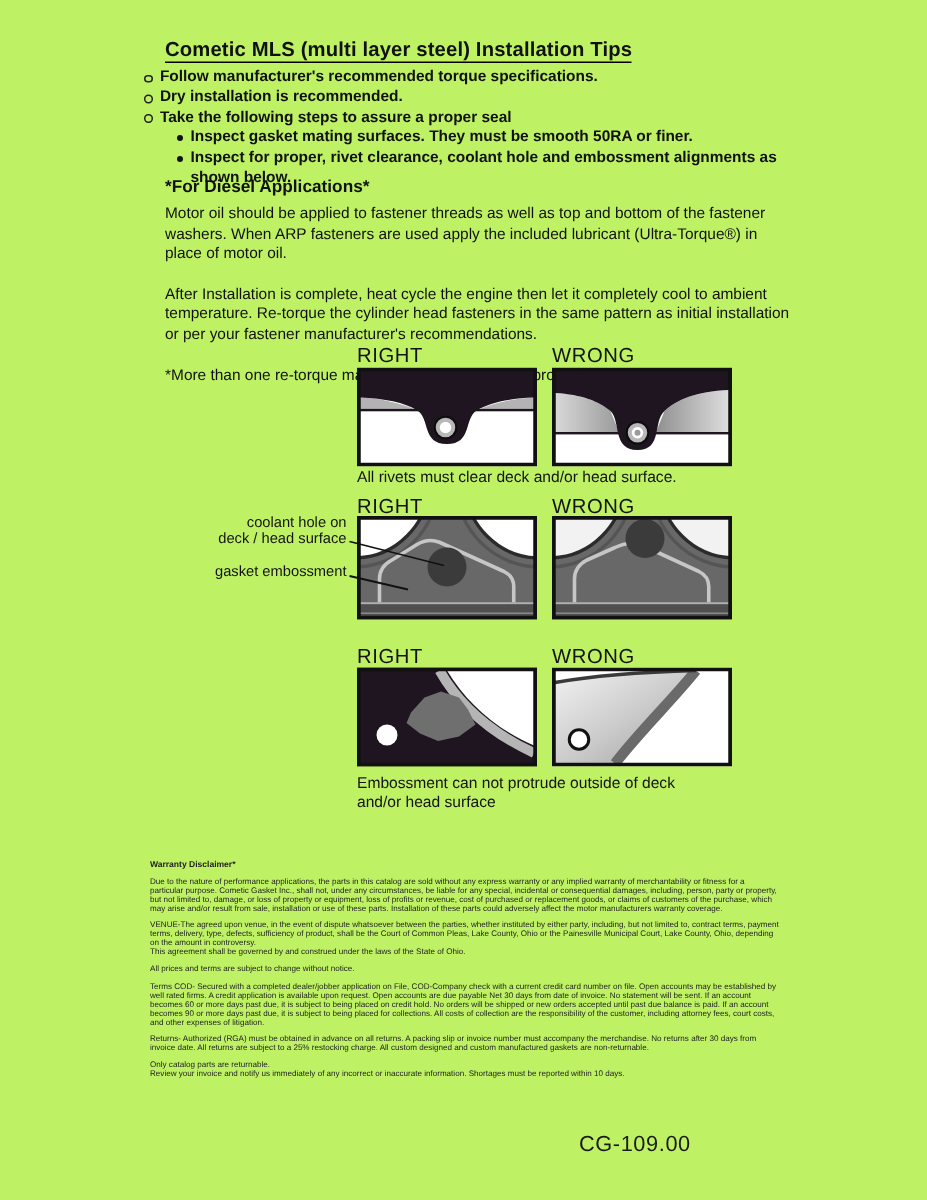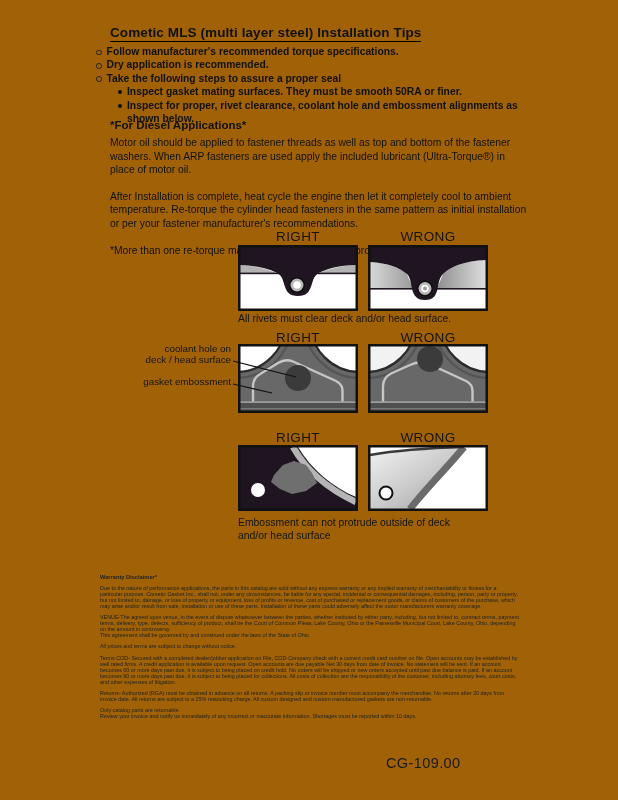--- a/index.html
+++ b/index.html
@@ -1,37 +1,37 @@
 <!DOCTYPE html>
 <html><head>
 <meta charset="utf-8">
 <style>
   html,body{margin:0;padding:0;background:#fff;}
   .page{
-    position:relative;width:618px;height:800px;background:#a16207;overflow:hidden;
+    position:relative;width:618px;height:800px;background:#bef264;overflow:hidden;
     font-family:"Liberation Sans","DejaVu Sans",sans-serif;color:#111;
   }
   
   .title{
     position:absolute;left:110px;top:25px;font-size:13.5px;font-weight:bold;
     border-bottom:1.6px solid #000;padding-bottom:1px;letter-spacing:.1px;
   }
   
   .tips{position:absolute;left:96px;top:45px;width:430px;font-size:10.3px;line-height:13.4px;font-weight:bold;}
   .tip-row{display:flex;align-items:flex-start;}
   .tip-row.sub{padding-left:22px;}
   .marker{flex:0 0 auto;margin:4.5px 5px 0 0;width:4.5px;height:4.5px;border-radius:50%;}
   .marker.open{border:1px solid #222;width:3.6px;height:3.6px;}
   .marker.filled{background:#111;margin-top:5px;width:4px;height:4px;}
   
   .diesel{position:absolute;left:110px;top:119px;width:418px;}
   .diesel-heading{font-size:11.5px;font-weight:bold;margin:0 0 5px 0;}
   .diesel p{margin:0 0 13px 0;font-size:10.3px;line-height:13.6px;}
   
-  .fig-label{position:absolute;width:120px;text-align:center;font-size:13.5px;letter-spacing:.4px;color:#141414;}
+  .fig-label{position:absolute;width:120px;font-size:13.5px;letter-spacing:.4px;color:#141414;}
   .panel{position:absolute;width:120px;}
   .panel svg{display:block;width:120px;height:auto;}
   .caption{position:absolute;font-size:10.4px;line-height:12.6px;color:#141414;}
   .pre{white-space:pre-line;}
   .side-labels{position:absolute;left:114px;top:343px;width:117px;text-align:right;font-size:9.8px;line-height:11px;color:#141414;}
   .side-labels .lbl2{margin-top:11px;}
   .leader-overlay{position:absolute;left:115px;top:330px;width:260px;height:85px;pointer-events:none;}
   
   .disclaimer{position:absolute;left:100px;top:574px;width:420px;color:#222;}
   .disclaimer h4{font-size:5.7px;margin:0 0 6px 0;}
@@ -46,21 +46,21 @@
 
   <div class="title">Cometic MLS (multi layer steel) Installation Tips</div>
 
   <div class="tips">
     <div class="tip-row">
       <span class="marker open"></span>
       <span>Follow manufacturer's recommended torque specifications.</span>
     </div>
     <div class="tip-row">
       <span class="marker open"></span>
-      <span>Dry application is recommended.</span>
+      <span>Dry installation is recommended.</span>
     </div>
     <div class="tip-row">
       <span class="marker open"></span>
       <span>Take the following steps to assure a proper seal</span>
     </div>
     <div class="tip-row sub">
       <span class="marker filled"></span>
       <span>Inspect gasket mating surfaces.  They must be smooth 50RA or finer.</span>
     </div>
     <div class="tip-row sub">

